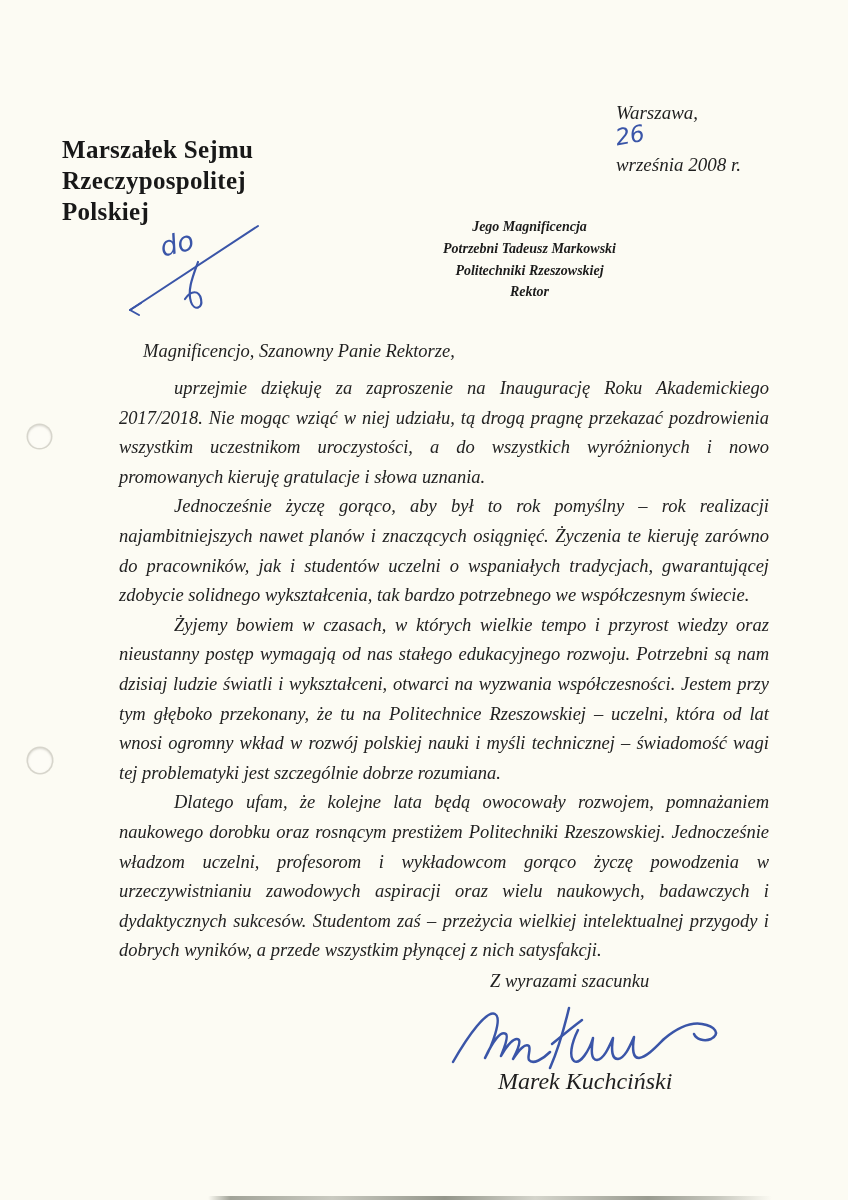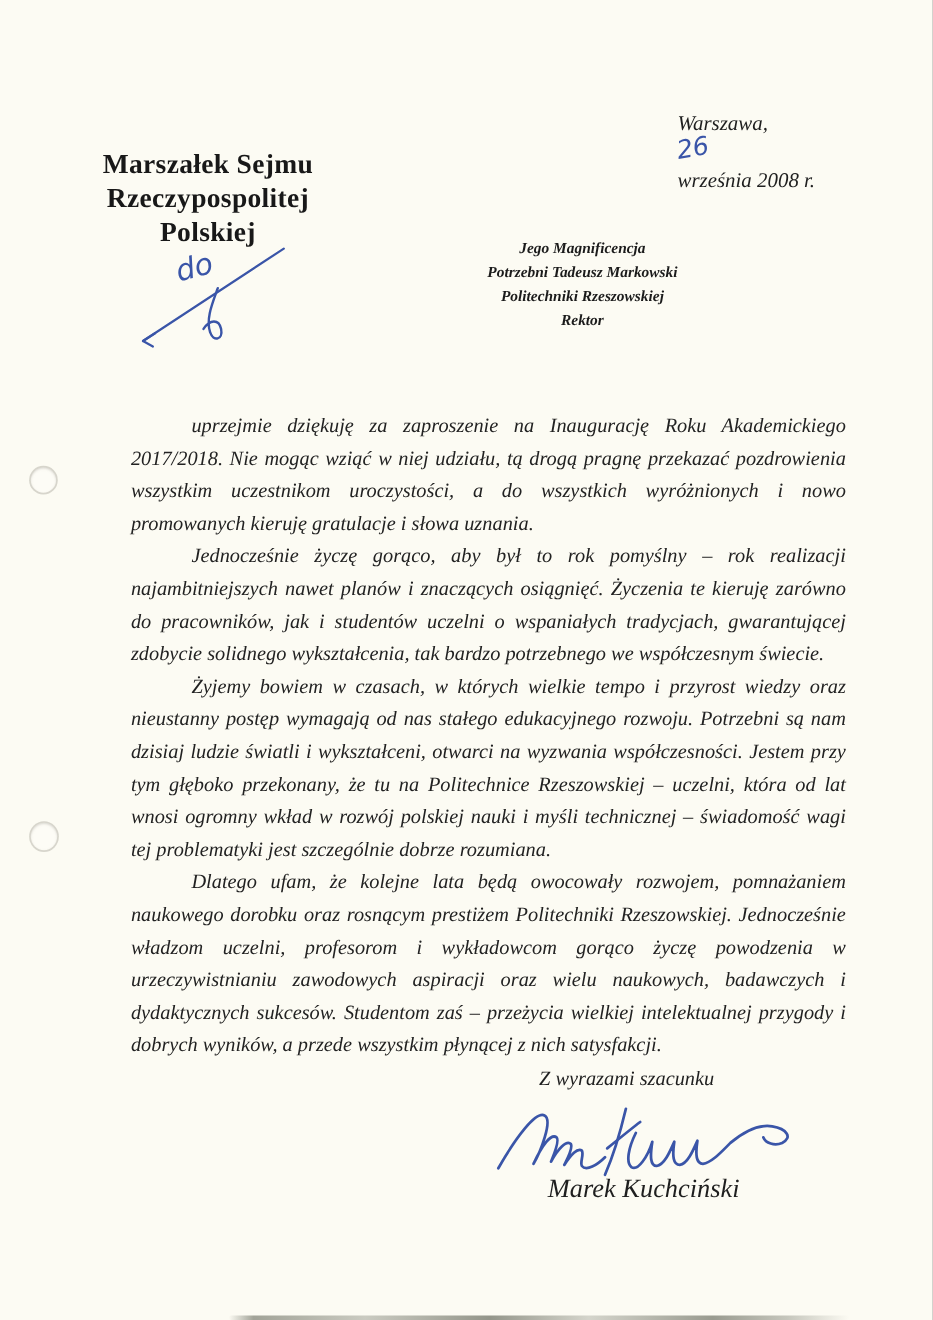--- a/index.html
+++ b/index.html
@@ -21,21 +21,21 @@
   .hand-day {
     font-family:"DejaVu Sans", sans-serif;
     font-style:italic; font-size:23px; font-weight:500;
     color:#3a55a8;
     transform:rotate(-10deg) translateY(-4px);
     display:inline-block; margin:0 1px 0 6px;
   }
   
   .letterhead {
     position:absolute; left:62px; top:134px; width:254px;
-    text-align:center; font-weight:bold; color:#181818;
+    font-weight:bold; color:#181818;
     letter-spacing:0.3px;
   }
   .letterhead .lh-line { font-size:25px; line-height:31px; }
   
   .forward-note-text {
     position:absolute; left:160px; top:228px;
     font-family:"DejaVu Sans", sans-serif; font-style:italic;
     font-size:27px; color:#3a55a8;
     transform:rotate(-14deg);
   }
@@ -112,20 +112,21 @@
     <path class="pen" stroke-width="2.2" d="M90,42 C85,56 79,70 83,82 C86,91 95,89 93,79 C91,70 83,70 77,79"></path>
   </svg>
 
   <div class="recipient">
     <div>Jego Magnificencja</div>
     <div>Potrzebni Tadeusz Markowski</div>
     <div>Politechniki Rzeszowskiej</div>
     <div>Rektor</div>
   </div>
 
+  <div class="salutation">Magnificencjo, Szanowny Panie Rektorze,</div>
 
   <div class="body-text">
     <p>uprzejmie dziękuję za zaproszenie na Inaugurację Roku Akademickiego 2017/2018. Nie mogąc wziąć w niej udziału, tą drogą pragnę przekazać pozdrowienia wszystkim uczestnikom uroczystości, a do wszystkich wyróżnionych i nowo promowanych kieruję gratulacje i słowa uznania.</p>
     <p>Jednocześnie życzę gorąco, aby był to rok pomyślny – rok realizacji najambitniejszych nawet planów i znaczących osiągnięć. Życzenia te kieruję zarówno do pracowników, jak i studentów uczelni o wspaniałych tradycjach, gwarantującej zdobycie solidnego wykształcenia, tak bardzo potrzebnego we współczesnym świecie.</p>
     <p>Żyjemy bowiem w czasach, w których wielkie tempo i przyrost wiedzy oraz nieustanny postęp wymagają od nas stałego edukacyjnego rozwoju. Potrzebni są nam dzisiaj ludzie światli i wykształceni, otwarci na wyzwania współczesności. Jestem przy tym głęboko przekonany, że tu na Politechnice Rzeszowskiej – uczelni, która od lat wnosi ogromny wkład w rozwój polskiej nauki i myśli technicznej – świadomość wagi tej problematyki jest szczególnie dobrze rozumiana.</p>
     <p>Dlatego ufam, że kolejne lata będą owocowały rozwojem, pomnażaniem naukowego dorobku oraz rosnącym prestiżem Politechniki Rzeszowskiej. Jednocześnie władzom uczelni, profesorom i wykładowcom gorąco życzę powodzenia w urzeczywistnianiu zawodowych aspiracji oraz wielu naukowych, badawczych i dydaktycznych sukcesów. Studentom zaś – przeżycia wielkiej intelektualnej przygody i dobrych wyników, a przede wszystkim płynącej z nich satysfakcji.</p>
   </div>
 
   <div class="valediction">Z wyrazami szacunku</div>
 

